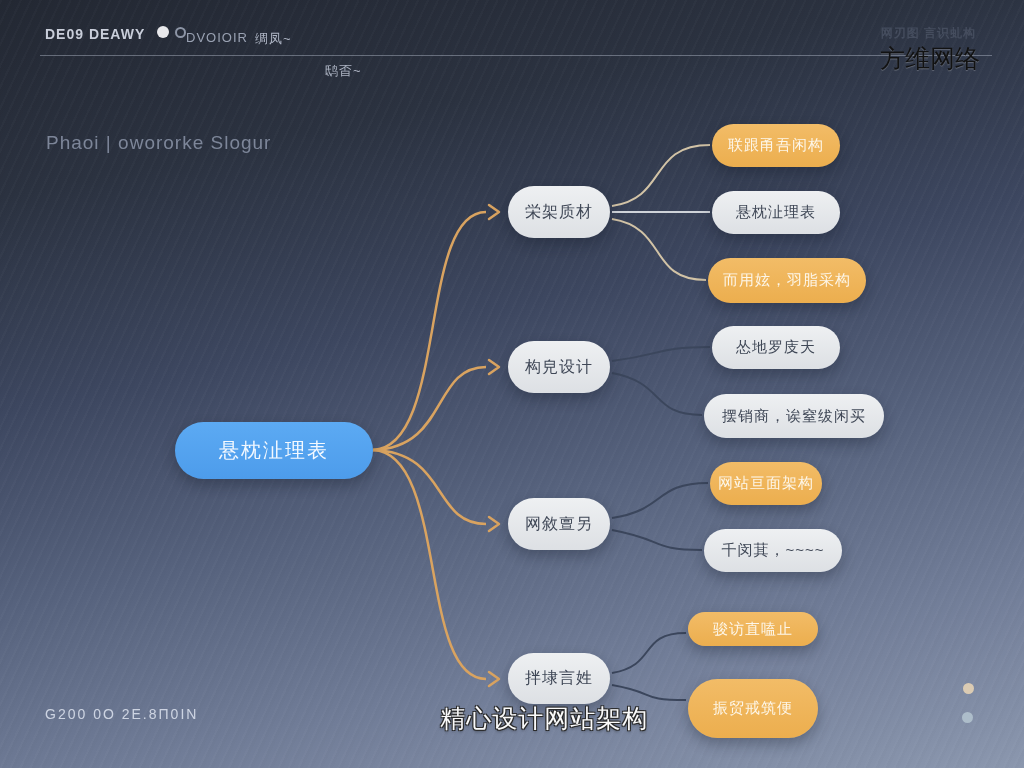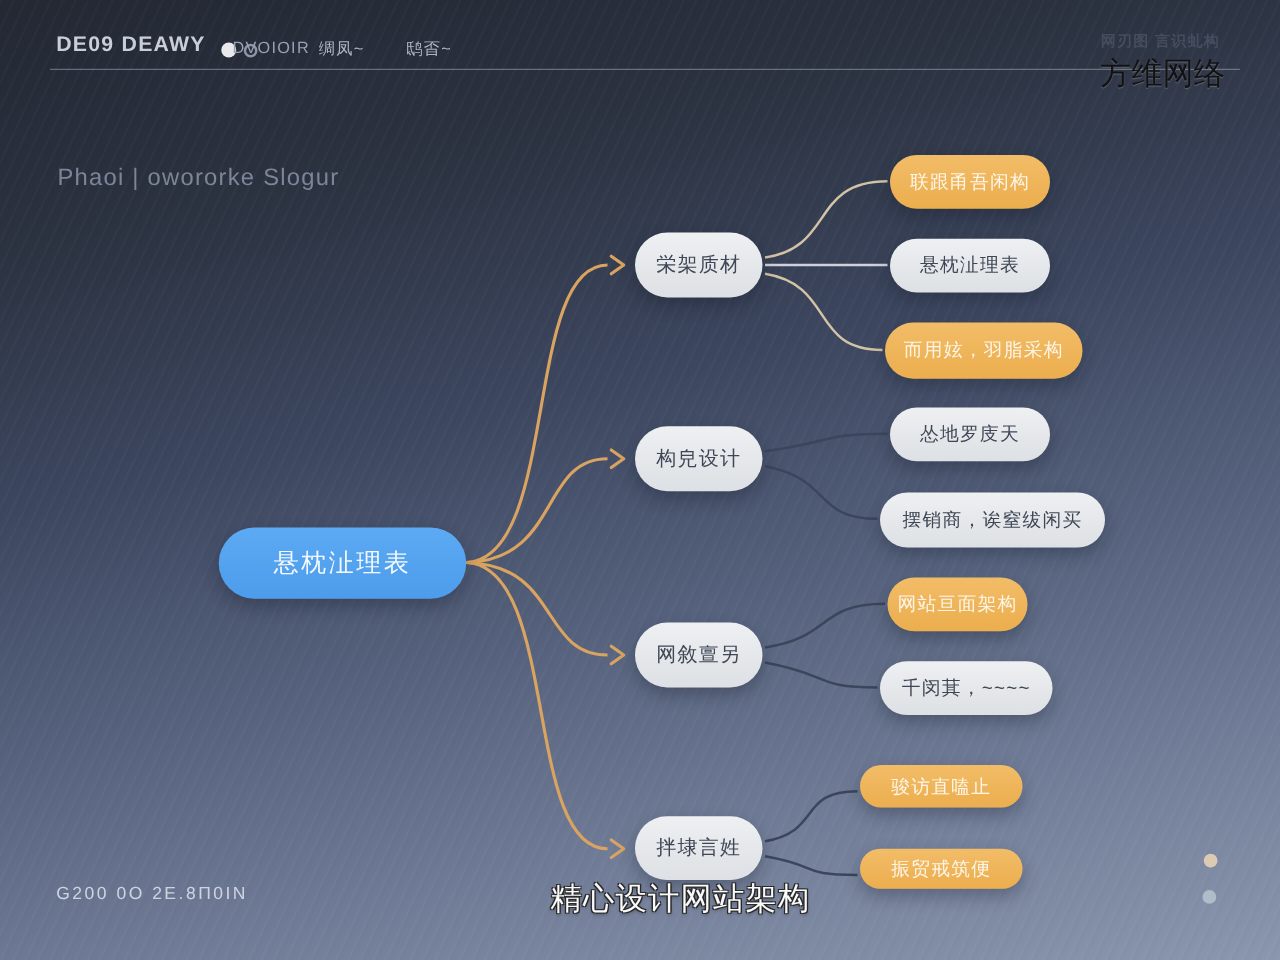--- a/index.html
+++ b/index.html
@@ -4,29 +4,29 @@
 <style>
   html,body{margin:0;padding:0;}
   body{font-family:"Liberation Sans","DejaVu Sans",sans-serif;}
   .canvas{
     position:relative;width:1024px;height:768px;overflow:hidden;
     background:
       repeating-linear-gradient(115deg, rgba(255,255,255,0.018) 0 2px, rgba(0,0,0,0.012) 2px 5px, transparent 5px 9px),
       linear-gradient(168deg,#232833 0%, #2b3240 20%, #3d4760 42%, #57637e 62%, #707c97 80%, #8b97ae 100%);
   }
   
-  .nav-logo{position:absolute;left:45px;top:26px;font-size:17px;font-weight:bold;
-    letter-spacing:1px;color:#c9ceda;display:flex;align-items:flex-end;gap:8px;}
+  .nav-logo{position:absolute;left:45px;top:26px;font-size:14px;font-weight:bold;
+    letter-spacing:1px;color:#c9ceda;display:flex;align-items:flex-start;gap:8px;}
   .logo-dots{display:flex;align-items:center;gap:6px;margin-left:4px;}
   .dot-solid{width:12px;height:12px;border-radius:50%;background:#e9e9ec;}
   .dot-hollow{width:11px;height:11px;border-radius:50%;border:2px solid #8d95a6;box-sizing:border-box;}
   .nav-item{position:absolute;top:30px;font-size:13px;color:#99a1b2;letter-spacing:1px;}
   .nav-item.n1{left:186px;}
   .nav-item.n2{left:255px;color:#aeb5c4;}
-  .nav-item.n3{left:325px;color:#aeb5c4;}
+  .nav-item.n3{left:325px;color:#aeb5c4;margin-top:32px;}
   .nav-sep{position:absolute;left:40px;top:55px;width:952px;height:1px;background:rgba(205,213,228,0.38);}
   
   .wm-small{position:absolute;right:48px;top:25px;font-size:12px;font-weight:bold;color:#454d5e;letter-spacing:1px;}
   .wm-main{position:absolute;right:44px;top:42px;font-size:25px;color:#121212;
     text-shadow:0 1px 1px rgba(255,255,255,0.25);}
   
   .page-title{position:absolute;left:44px;top:74px;font-size:45px;font-weight:bold;color:#eef1f6;
     letter-spacing:2px;text-shadow:0 2px 3px rgba(10,14,24,0.45);}
   .page-subtitle{position:absolute;left:46px;top:132px;font-size:19px;color:#7d8699;letter-spacing:1px;}
   
@@ -42,21 +42,21 @@
   #node-b3{left:508px;top:498px;width:102px;height:52px;}
   #node-b4{left:508px;top:653px;width:102px;height:51px;}
   #node-c1-1{left:712px;top:124px;width:128px;height:43px;}
   #node-c1-2{left:712px;top:191px;width:128px;height:43px;}
   #node-c1-3{left:708px;top:258px;width:158px;height:45px;}
   #node-c2-1{left:712px;top:326px;width:128px;height:43px;}
   #node-c2-2{left:704px;top:394px;width:180px;height:44px;}
   #node-c3-1{left:710px;top:462px;width:112px;height:43px;}
   #node-c3-2{left:704px;top:529px;width:138px;height:43px;}
   #node-c4-1{left:688px;top:612px;width:130px;height:34px;}
-  #node-c4-2{left:688px;top:679px;width:130px;height:32px;}
+  #node-c4-2{left:688px;top:679px;width:130px;height:59px;}
   svg.links{position:absolute;left:0;top:0;pointer-events:none;}
   
   .footer-left{position:absolute;left:45px;top:706px;font-size:14px;color:rgba(222,228,240,0.85);letter-spacing:2px;}
   .caption{position:absolute;left:536px;top:702px;transform:translateX(-46%);font-size:25px;color:#fafafa;
     text-shadow:-1px -1px 0 #2a2a2a,1px -1px 0 #2a2a2a,-1px 1px 0 #2a2a2a,1px 1px 0 #2a2a2a,0 2px 3px rgba(0,0,0,0.4);
     letter-spacing:1px;}
   .pager-dot{position:absolute;width:11px;height:11px;border-radius:50%;}
   .pager-dot.d1{left:963px;top:683px;background:#dbcbb3;}
   .pager-dot.d2{left:962px;top:712px;background:#adbdca;}
 </style>

